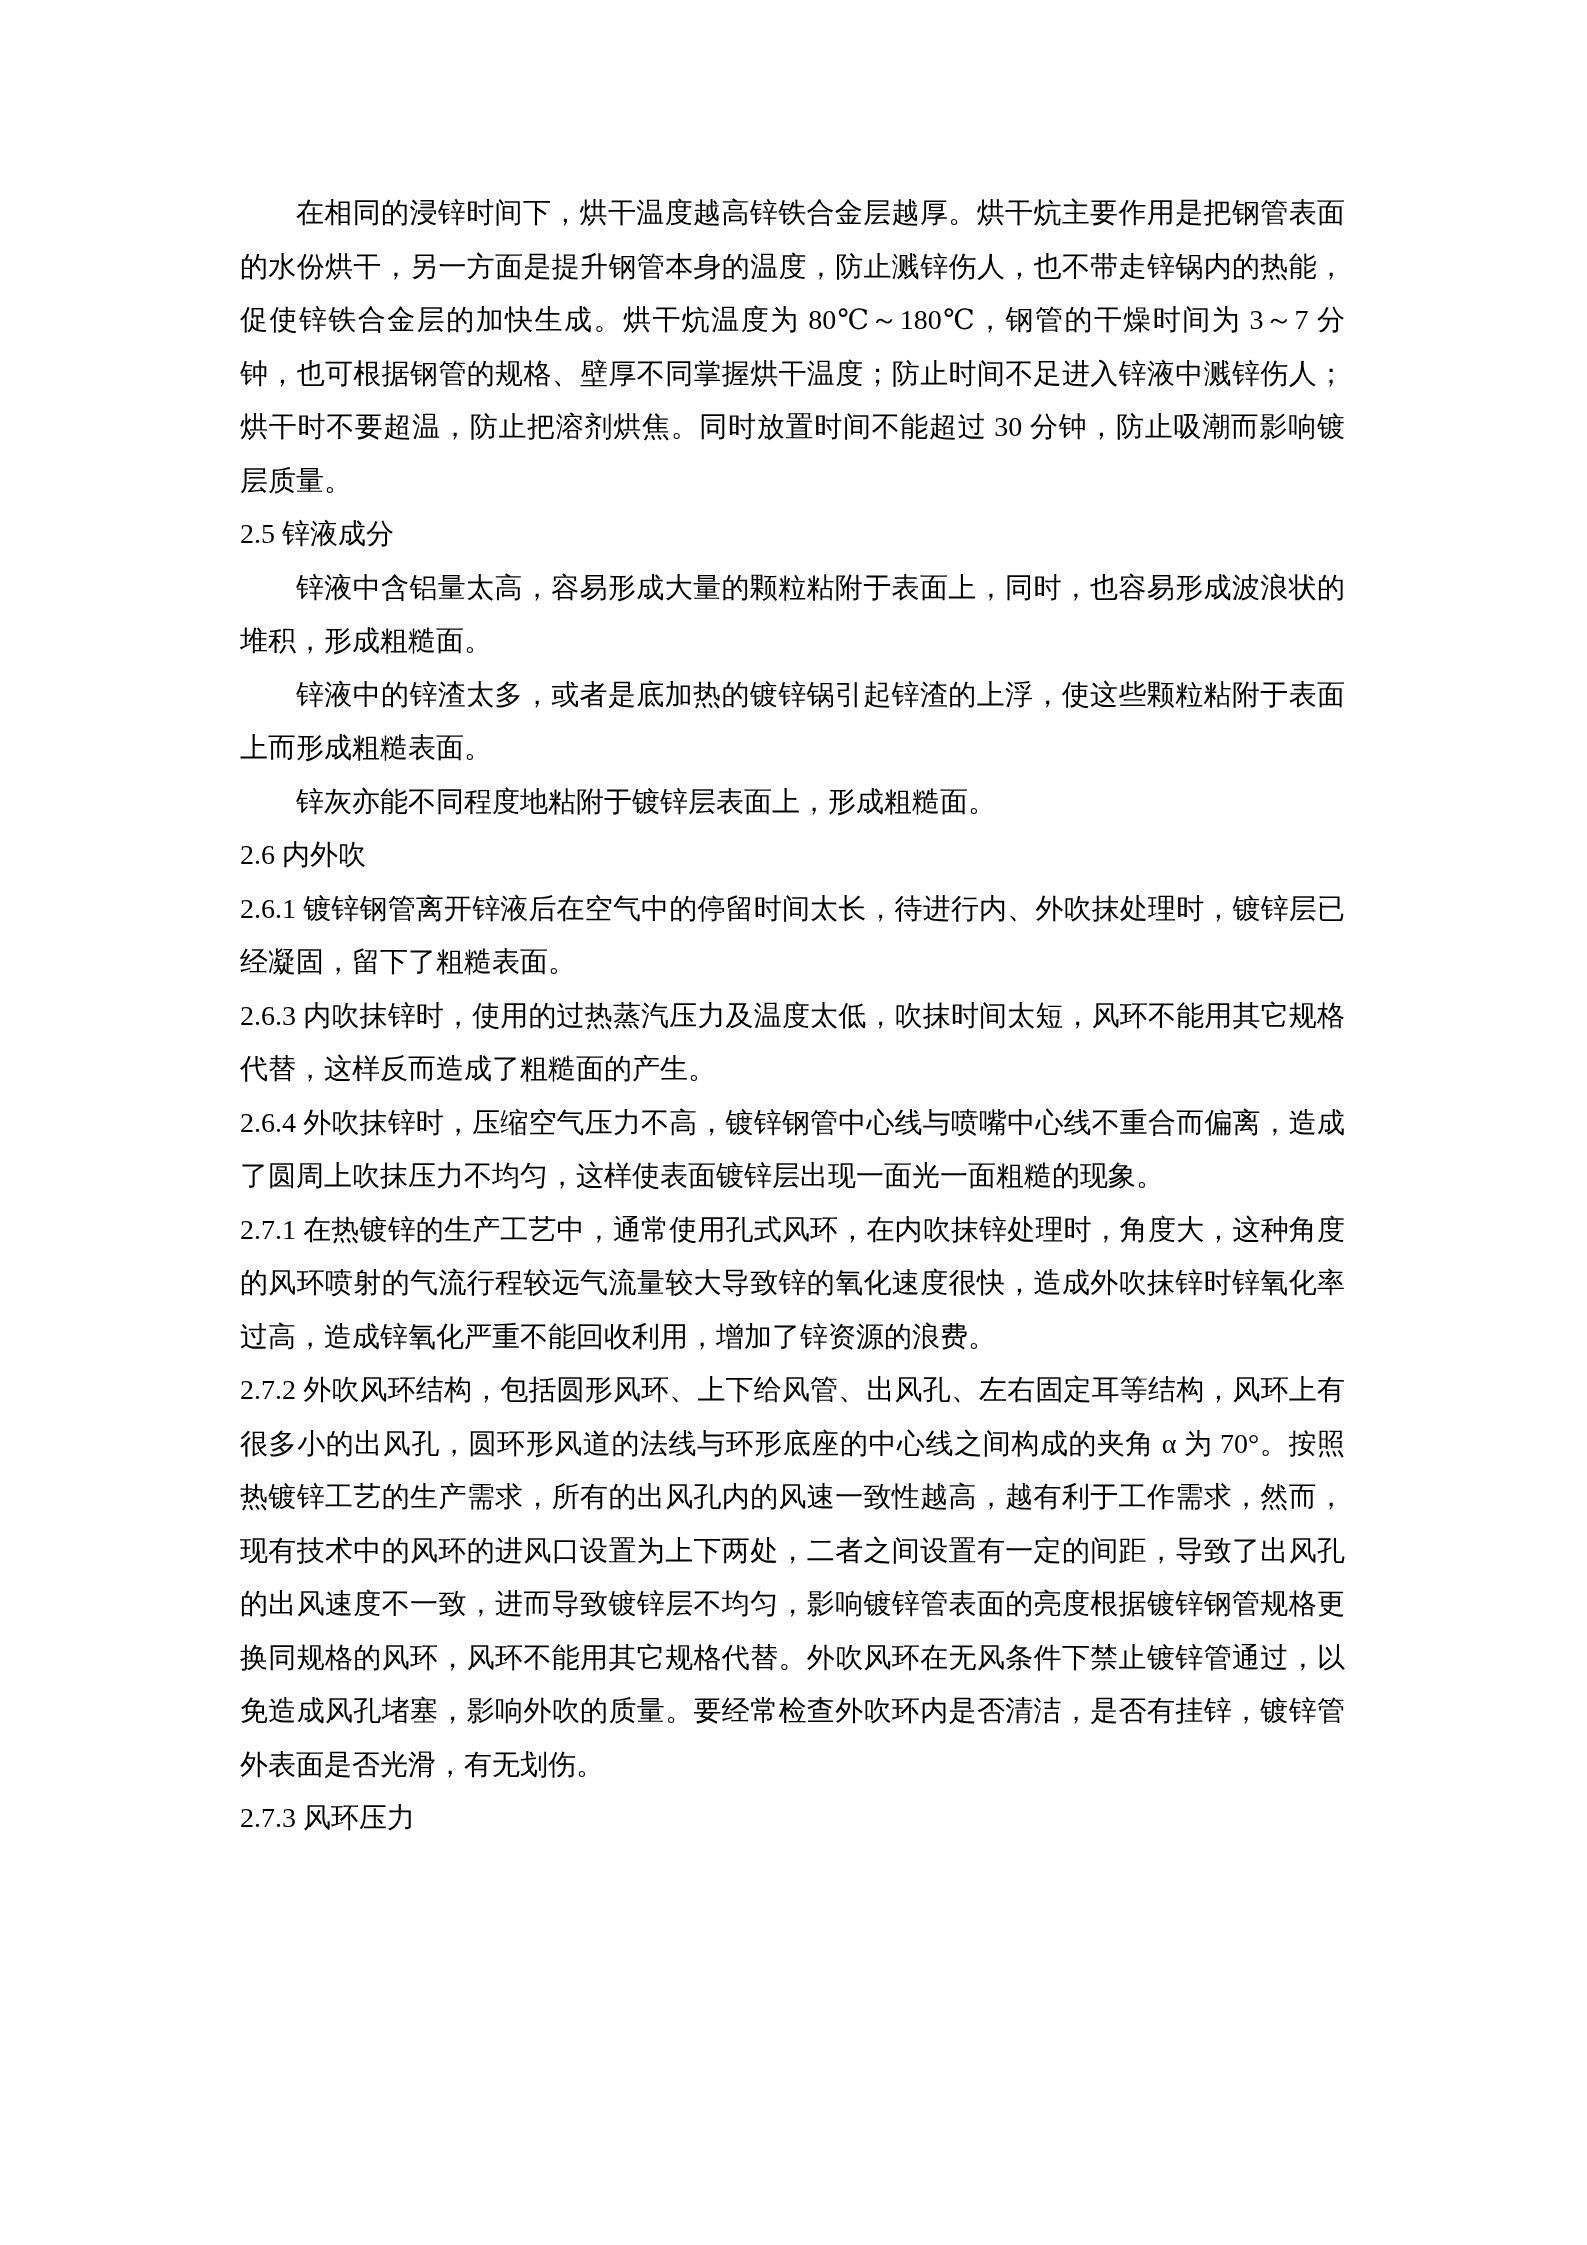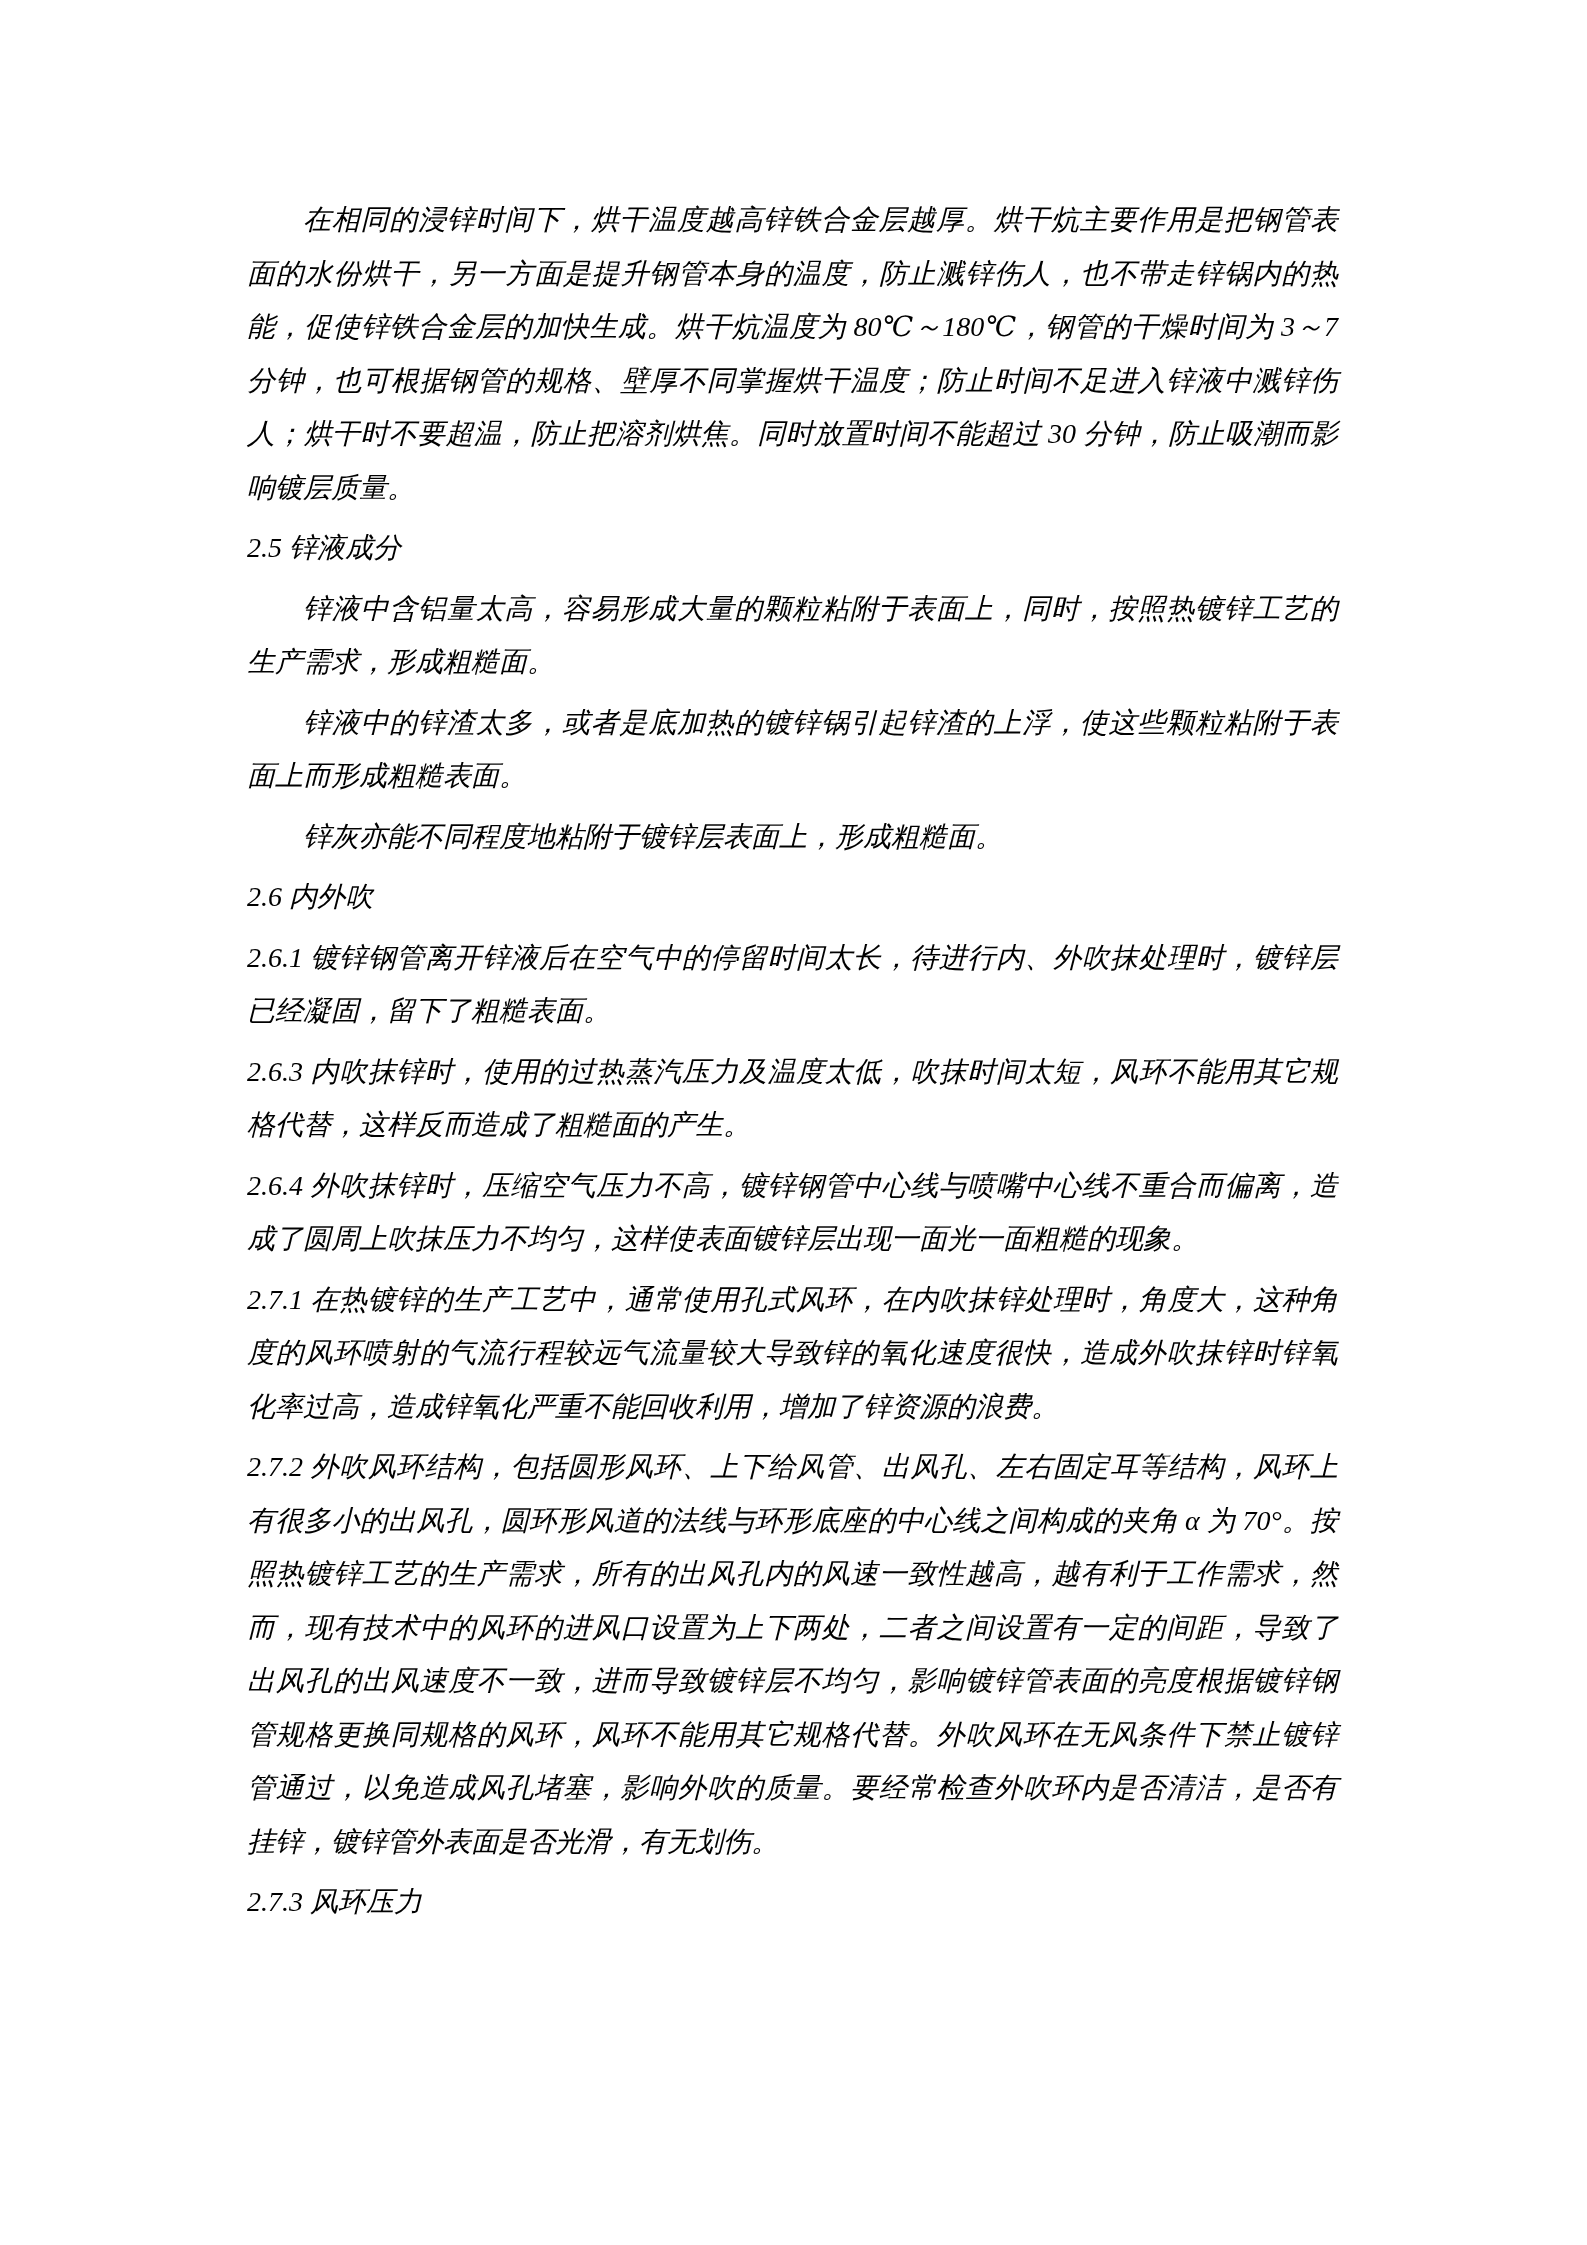--- a/index.html
+++ b/index.html
@@ -27,36 +27,35 @@
     top: 186px;
     width: 1105px;
     color: #000000;
     font-size: 28px;
     line-height: 53.5px;
     text-align: justify;
     text-justify: inter-ideograph;
     word-break: break-all;
   }
   .text-block p {
-    margin: 7px;
+    margin: 0;
     padding: 0;
-    font-style: italic;
   }
   .text-block p.indent {
     text-indent: 2em;
   }
 </style>
 </head>
 <body style="background: rgb(255, 255, 255);">
 
 <div class="page">
   <div class="text-block" id="text-block" style="color: rgb(0, 0, 0);">
       <p class="indent">在相同的浸锌时间下，烘干温度越高锌铁合金层越厚。烘干炕主要作用是把钢管表面的水份烘干，另一方面是提升钢管本身的温度，防止溅锌伤人，也不带走锌锅内的热能，促使锌铁合金层的加快生成。烘干炕温度为 80℃～180℃，钢管的干燥时间为 3～7 分钟，也可根据钢管的规格、壁厚不同掌握烘干温度；防止时间不足进入锌液中溅锌伤人；烘干时不要超温，防止把溶剂烘焦。同时放置时间不能超过 30 分钟，防止吸潮而影响镀层质量。</p>
       <p>2.5 锌液成分</p>
-      <p class="indent">锌液中含铝量太高，容易形成大量的颗粒粘附于表面上，同时，按照热镀锌工艺的生产需求，形成粗糙面。</p>
+      <p class="indent">锌液中含铝量太高，容易形成大量的颗粒粘附于表面上，同时，也容易形成波浪状的堆积，形成粗糙面。</p>
       <p class="indent">锌液中的锌渣太多，或者是底加热的镀锌锅引起锌渣的上浮，使这些颗粒粘附于表面上而形成粗糙表面。</p>
       <p class="indent">锌灰亦能不同程度地粘附于镀锌层表面上，形成粗糙面。</p>
       <p>2.6 内外吹</p>
       <p>2.6.1 镀锌钢管离开锌液后在空气中的停留时间太长，待进行内、外吹抹处理时，镀锌层已经凝固，留下了粗糙表面。</p>
       <p>2.6.3 内吹抹锌时，使用的过热蒸汽压力及温度太低，吹抹时间太短，风环不能用其它规格代替，这样反而造成了粗糙面的产生。</p>
       <p>2.6.4 外吹抹锌时，压缩空气压力不高，镀锌钢管中心线与喷嘴中心线不重合而偏离，造成了圆周上吹抹压力不均匀，这样使表面镀锌层出现一面光一面粗糙的现象。</p>
       <p>2.7.1 在热镀锌的生产工艺中，通常使用孔式风环，在内吹抹锌处理时，角度大，这种角度的风环喷射的气流行程较远气流量较大导致锌的氧化速度很快，造成外吹抹锌时锌氧化率过高，造成锌氧化严重不能回收利用，增加了锌资源的浪费。</p>
       <p>2.7.2 外吹风环结构，包括圆形风环、上下给风管、出风孔、左右固定耳等结构，风环上有很多小的出风孔，圆环形风道的法线与环形底座的中心线之间构成的夹角 α 为 70°。按照热镀锌工艺的生产需求，所有的出风孔内的风速一致性越高，越有利于工作需求，然而，现有技术中的风环的进风口设置为上下两处，二者之间设置有一定的间距，导致了出风孔的出风速度不一致，进而导致镀锌层不均匀，影响镀锌管表面的亮度根据镀锌钢管规格更换同规格的风环，风环不能用其它规格代替。外吹风环在无风条件下禁止镀锌管通过，以免造成风孔堵塞，影响外吹的质量。要经常检查外吹环内是否清洁，是否有挂锌，镀锌管外表面是否光滑，有无划伤。</p>
       <p>2.7.3 风环压力</p>
     </div>

